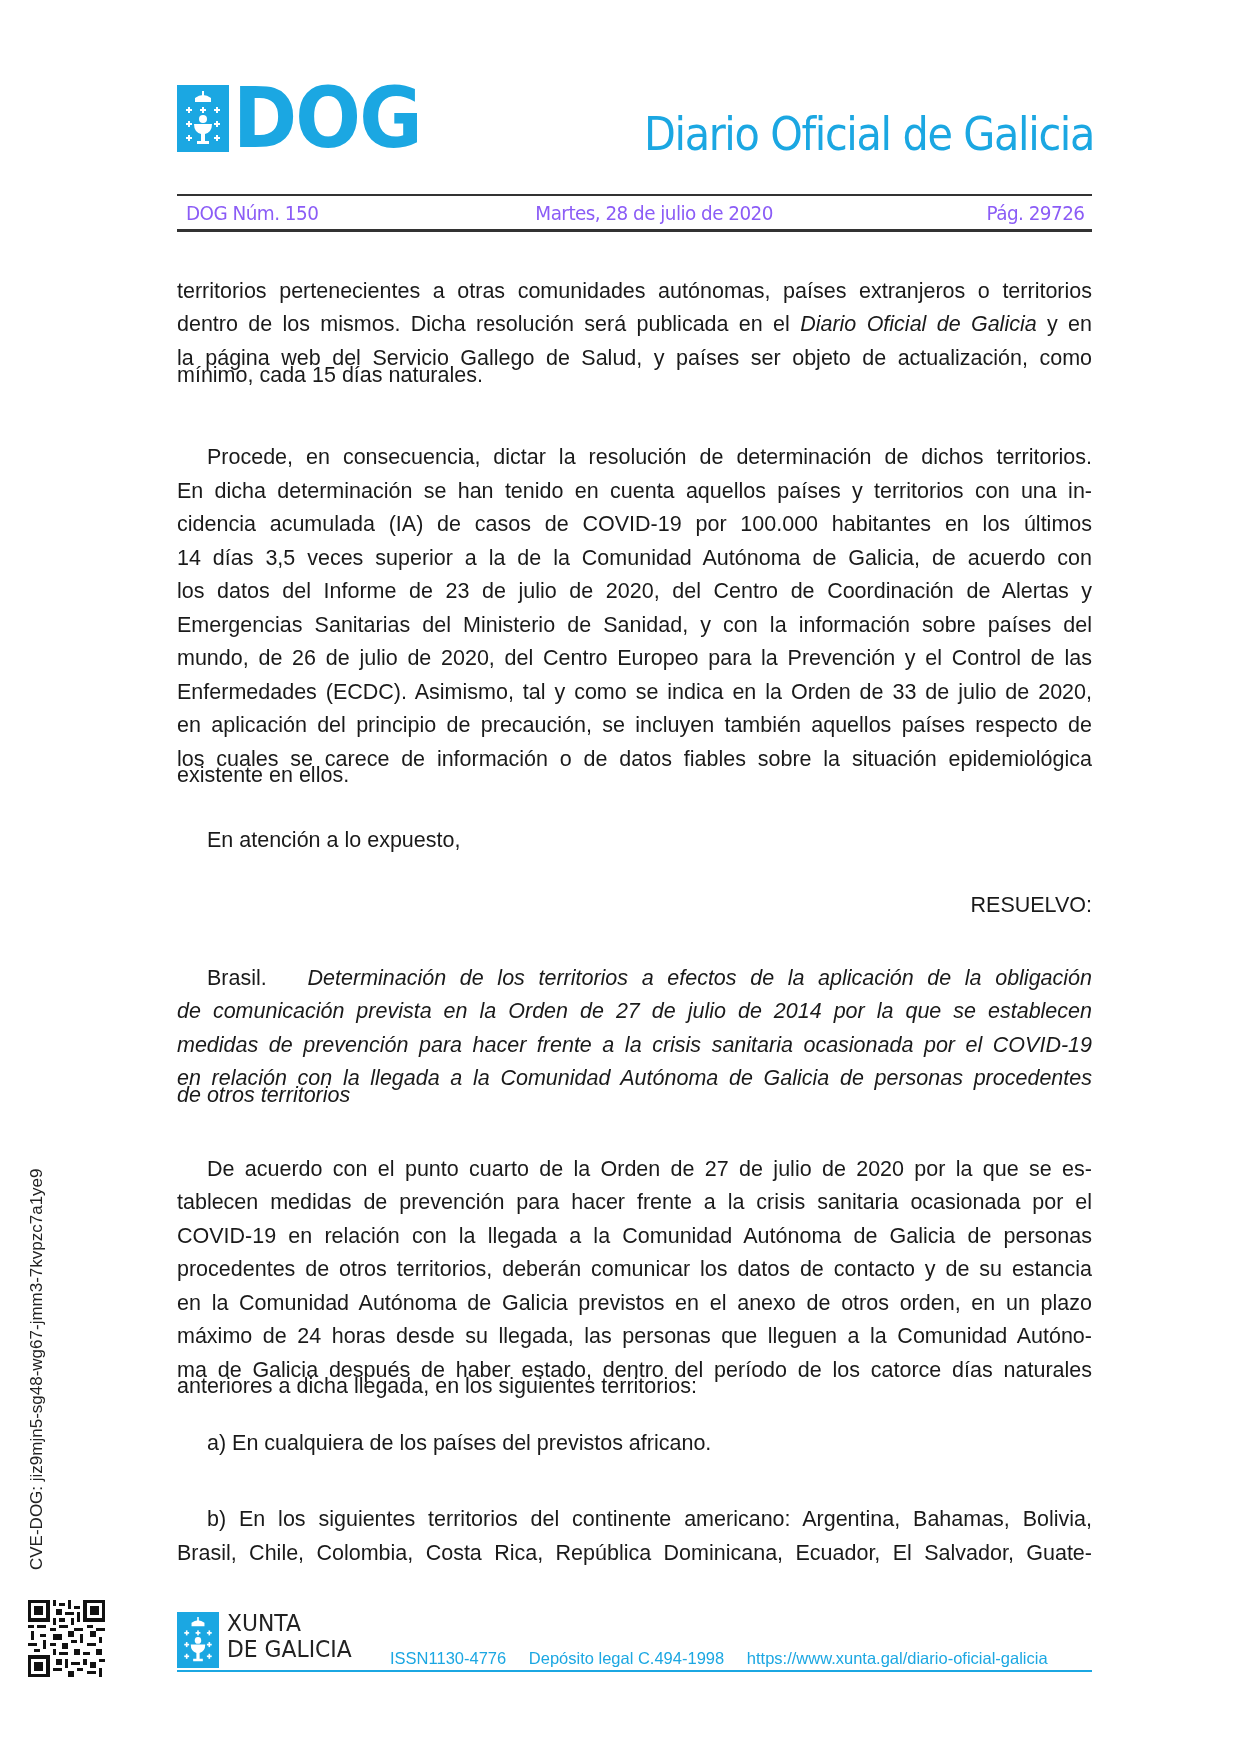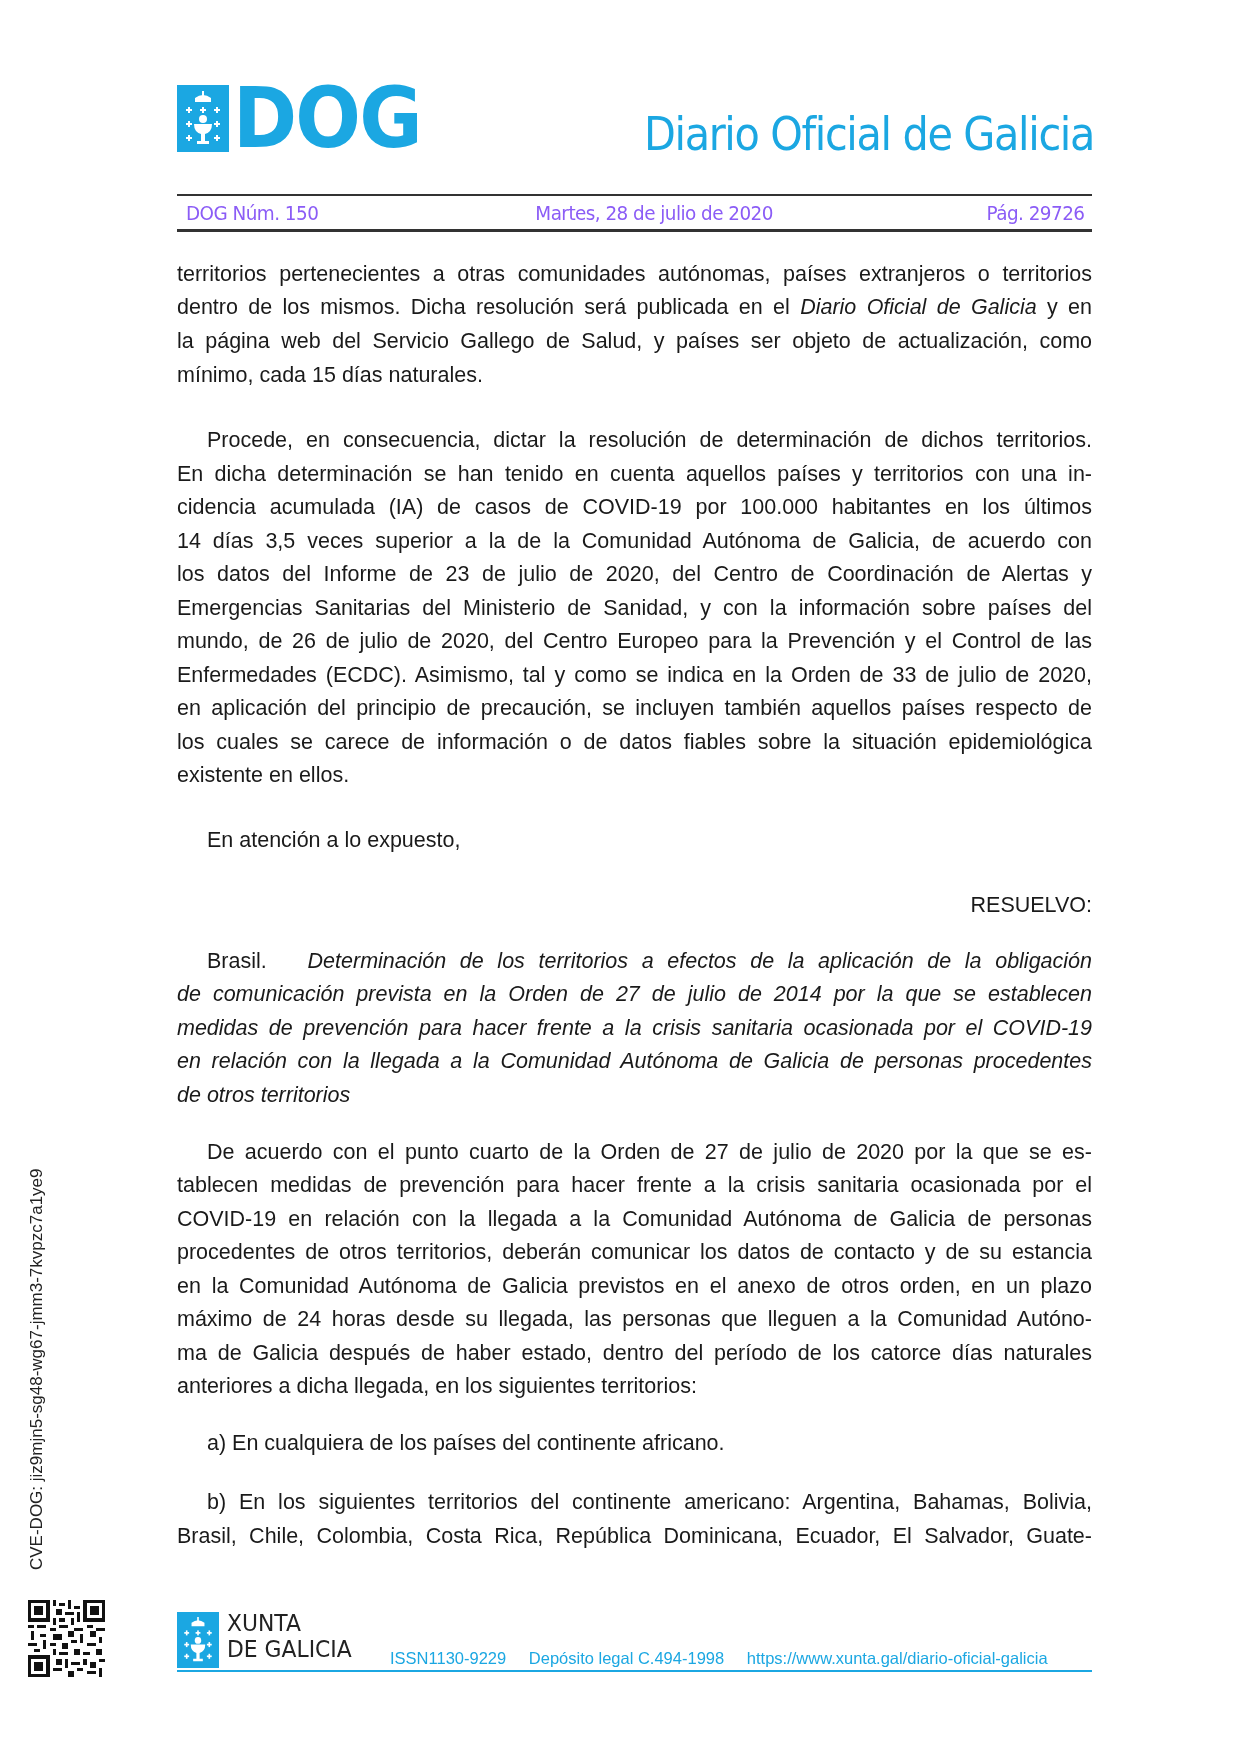--- a/index.html
+++ b/index.html
@@ -10,21 +10,21 @@
   .dog-text { left: 233px; top: 70px; font-family: "DejaVu Sans", sans-serif; font-weight: bold; font-size: 84px; line-height: 96px; color: #1ba7e2; letter-spacing: -2px; transform: scaleX(0.92); transform-origin: left top; }
   .masthead-title { right: 146px; top: 104px; font-family: "DejaVu Sans", sans-serif; font-size: 46px; line-height: 60px; color: #1ba7e2; letter-spacing: -1.5px; transform: scaleX(0.9); transform-origin: right top; white-space: nowrap; }
   .hdr-rule-top { left: 177px; top: 194px; width: 915px; height: 2px; background: #333; }
   .hdr-rule-bot { left: 177px; top: 229px; width: 915px; height: 3px; background: #333; }
   .hdr-row { left: 186px; top: 199px; width: 898px; height: 28px; display: flex; justify-content: space-between; align-items: center; font-family: "DejaVu Sans", sans-serif; font-size: 20px; color: #8b5cf6; letter-spacing: -0.6px; }
   .hdr-row span { transform: scaleX(0.92); white-space: nowrap; }
   .hdr-row span:first-child { transform-origin: left center; }
   .hdr-row span:last-child { transform-origin: right center; }
   
   .line { position: absolute; left: 177px; width: 915px; height: 34px; line-height: 34px; font-size: 21.5px; white-space: nowrap; overflow: visible; }
-  .just { text-align: justify; text-align-last: justify; }
+  .just { text-align: justify; text-align-last: justify; margin-top: 17px; }
   .ind { left: 207px; width: 885px; }
   .it { font-style: italic; }
   .center { text-align: right; }
   
   .cve { left: 26px; top: 1570px; width: 460px; height: 22px; transform: rotate(-90deg); transform-origin: left top; font-size: 17px; line-height: 22px; color: #222; white-space: nowrap; }
   .qr { left: 28px; top: 1600px; width: 77px; height: 77px; }
   
   .xunta-box { left: 177px; top: 1612px; width: 42px; height: 56px; background: #1ba7e2; }
   .xunta-text { left: 227px; top: 1610px; font-family: "DejaVu Sans", sans-serif; font-size: 23px; line-height: 26px; color: #222; letter-spacing: 0px; transform: scaleX(0.95); transform-origin: left top; }
   .footer-info { left: 390px; top: 1648px; font-size: 16.5px; line-height: 20px; color: #1ba7e2; white-space: nowrap; }
@@ -108,21 +108,21 @@
   <div class="line just ind" style="top:1135px">De acuerdo con el punto cuarto de la Orden de 27 de julio de 2020 por la que se es-</div>
   <div class="line just" style="top:1168px">tablecen medidas de prevención para hacer frente a la crisis sanitaria ocasionada por el</div>
   <div class="line just" style="top:1202px">COVID-19 en relación con la llegada a la Comunidad Autónoma de Galicia de personas</div>
   <div class="line just" style="top:1235px">procedentes de otros territorios, deberán comunicar los datos de contacto y de su estancia</div>
   <div class="line just" style="top:1269px">en la Comunidad Autónoma de Galicia previstos en el anexo de otros orden, en un plazo</div>
   <div class="line just" style="top:1302px">máximo de 24 horas desde su llegada, las personas que lleguen a la Comunidad Autóno-</div>
   <div class="line just" style="top:1336px">ma de Galicia después de haber estado, dentro del período de los catorce días naturales</div>
   <div class="line" style="top:1369px">anteriores a dicha llegada, en los siguientes territorios:</div>
 </div>
 
-<div class="line ind" style="top:1426px">a) En cualquiera de los países del continente africano.</div>
+<div class="line ind" style="top:1426px">a) En cualquiera de los países del previstos africano.</div>
 <div>
   <div class="line just ind" style="top:1485px">b) En los siguientes territorios del continente americano: Argentina, Bahamas, Bolivia,</div>
   <div class="line just" style="top:1519px">Brasil, Chile, Colombia, Costa Rica, República Dominicana, Ecuador, El Salvador, Guate-</div>
 </div>
 
 <div class="abs cve">CVE-DOG: jiz9mjn5-sg48-wg67-jmm3-7kvpzc7a1ye9</div>
 <div class="abs qr">
   <svg width="77" height="77" viewBox="0 0 25 25" shape-rendering="crispEdges">
     <rect width="25" height="25" fill="#fff"></rect>
     <g fill="#111">
@@ -202,17 +202,17 @@
       <circle cx="26" cy="34" r="4"></circle>
       <path d="M17 39 h18 q0 8 -7 10 v7 h4 v3 h-12 v-3 h4 v-7 q-7 -2 -7 -10z"></path>
     </g>
   </svg>
 </div>
 <div class="abs xunta-text">
   <div>XUNTA</div>
   <div>DE GALICIA</div>
 </div>
 <div class="abs footer-info">
-  <span>ISSN1130-9229</span>
+  <span>ISSN1130-4776</span>
   <span>Depósito legal C.494-1998</span>
   <span>https://www.xunta.gal/diario-oficial-galicia</span>
 </div>
 <div class="abs footer-rule"></div>
 
 </body></html>

